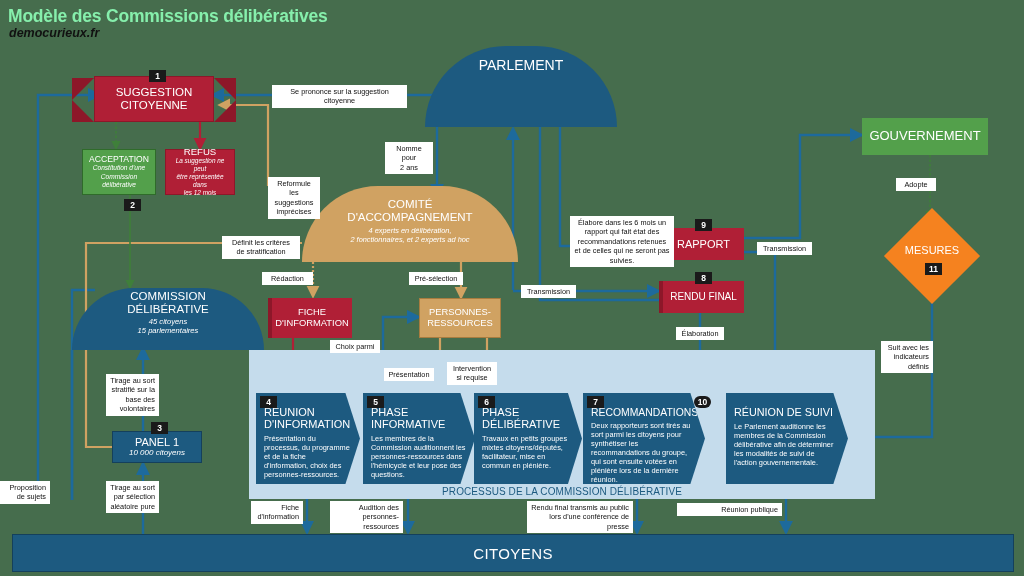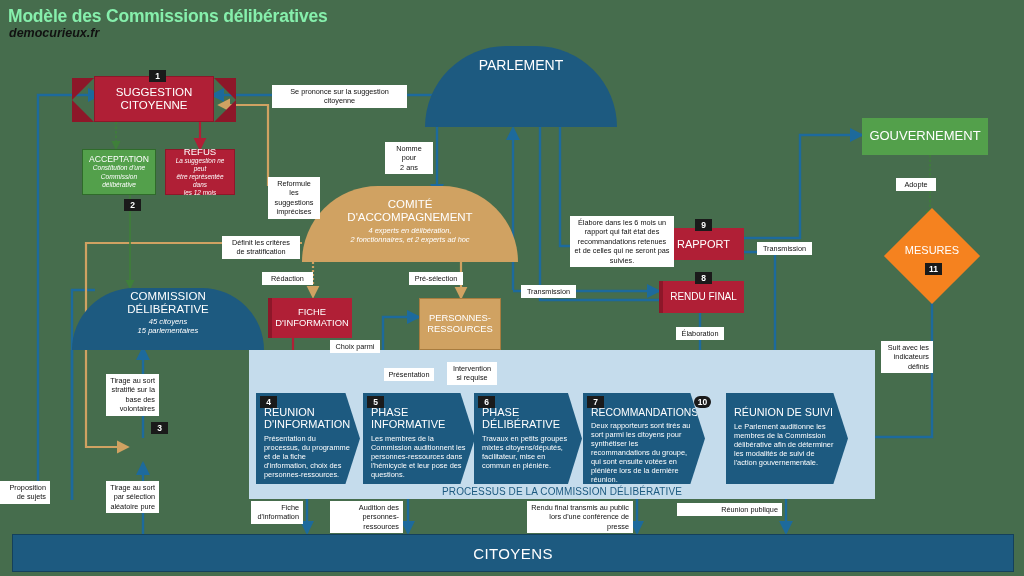--- a/index.html
+++ b/index.html
@@ -306,25 +306,29 @@
 DÉLIBÉRATIVE</span>
     <span class="small-it" style="white-space:pre-line; font-size:7.6px; margin-top:1px;">45 citoyens
 15 parlementaires</span>
   </div>
 
   <div class="node scroll" style="left:268px; top:298px; width:84px; height:40px; font-size:9.4px;">
     <span style="white-space:pre-line;">FICHE
 D'INFORMATION</span>
   </div>
 
-  <div class="node box-tan" style="left:419px; top:298px; width:82px; height:52px; font-size:9.4px;">
+  <div class="node box-tan" style="left:419px; top:298px; width:82px; height:40px; font-size:9.4px;">
     <span style="white-space:pre-line;">PERSONNES-
 RESSOURCES</span>
   </div>
 
+  <div class="node box-blue" style="left:112px; top:431px; width:90px; height:32px;">
+    <span style="font-size:11px;">PANEL 1</span>
+    <span class="small-it" style="font-size:8px;">10 000 citoyens</span>
+  </div>
   <div class="badge" style="left:151px; top:422px;">3</div>
 
   <div class="node scroll" style="left:659px; top:228px; width:85px; height:32px; font-size:11px;">
     <span>RAPPORT</span>
   </div>
   <div class="badge" style="left:695px; top:219px;">9</div>
 
   <div class="node scroll" style="left:659px; top:281px; width:85px; height:32px; font-size:10px;">
     <span>RENDU FINAL</span>
   </div>

